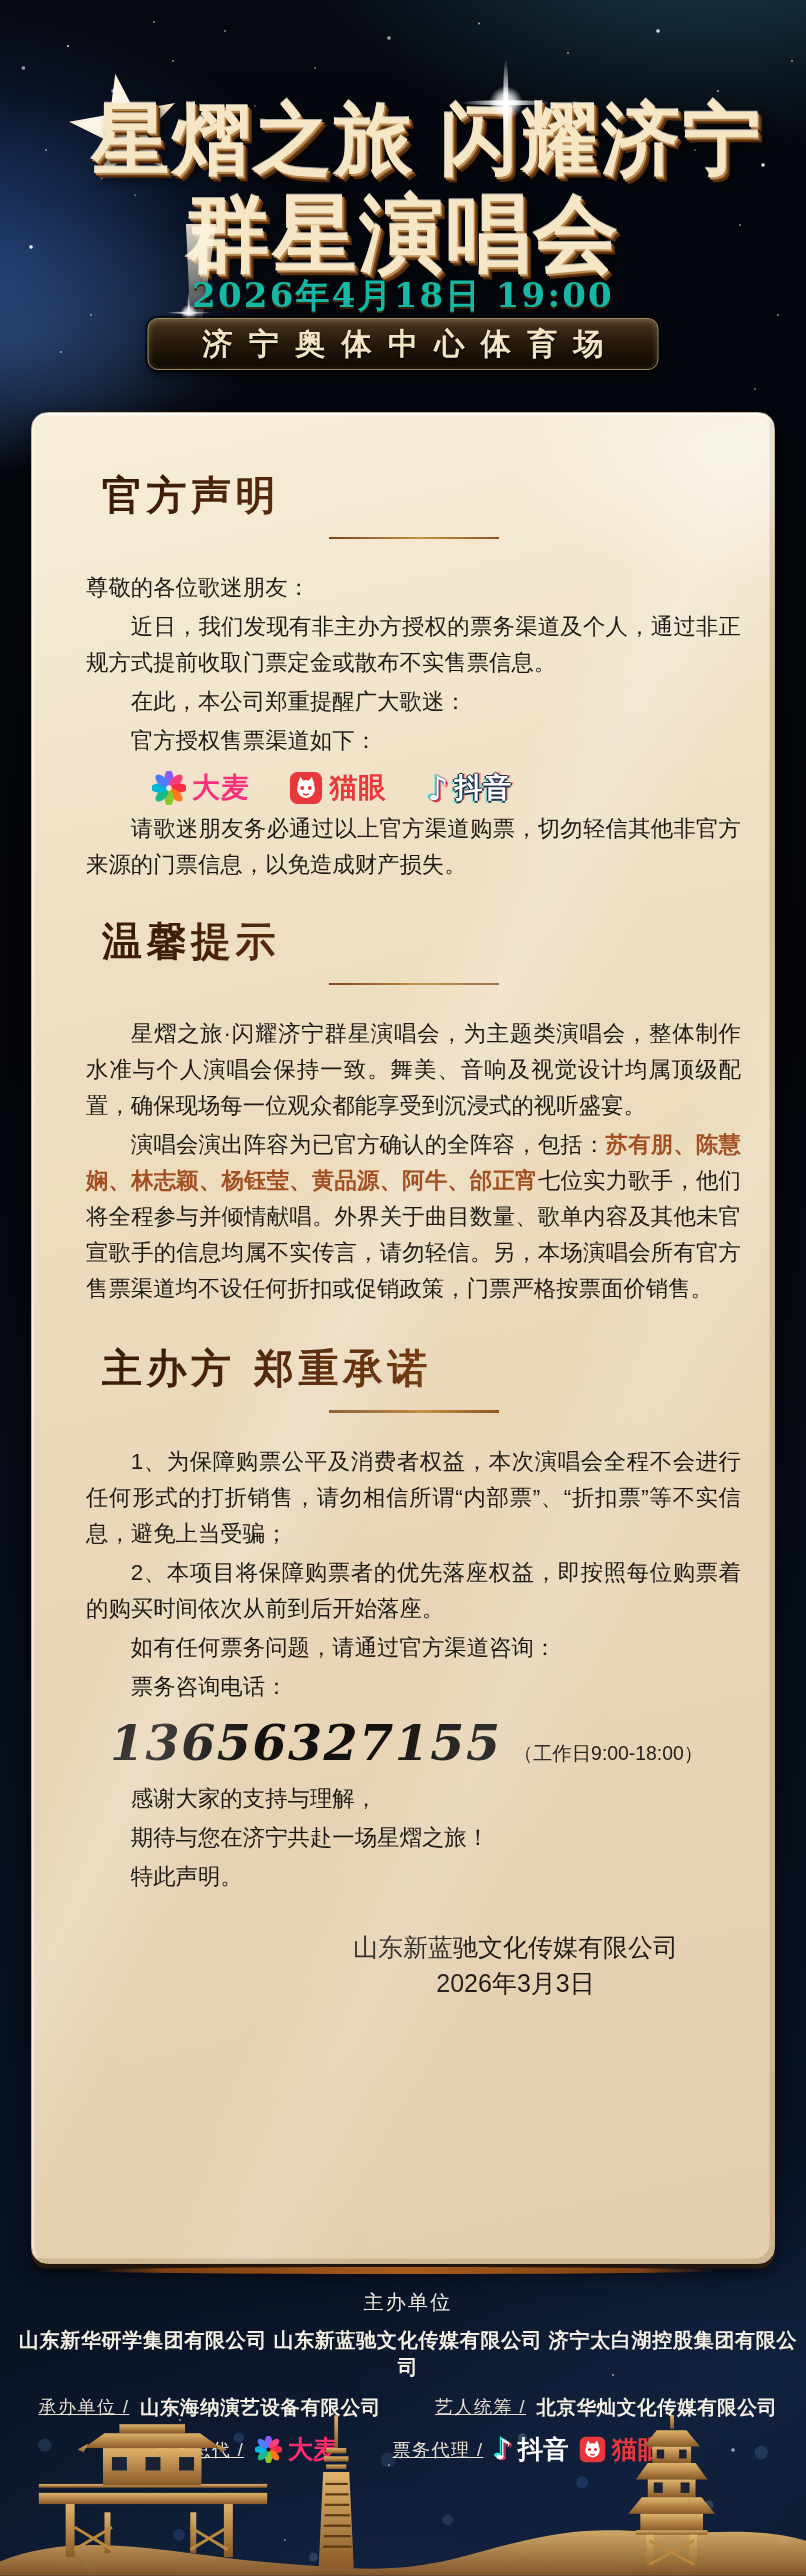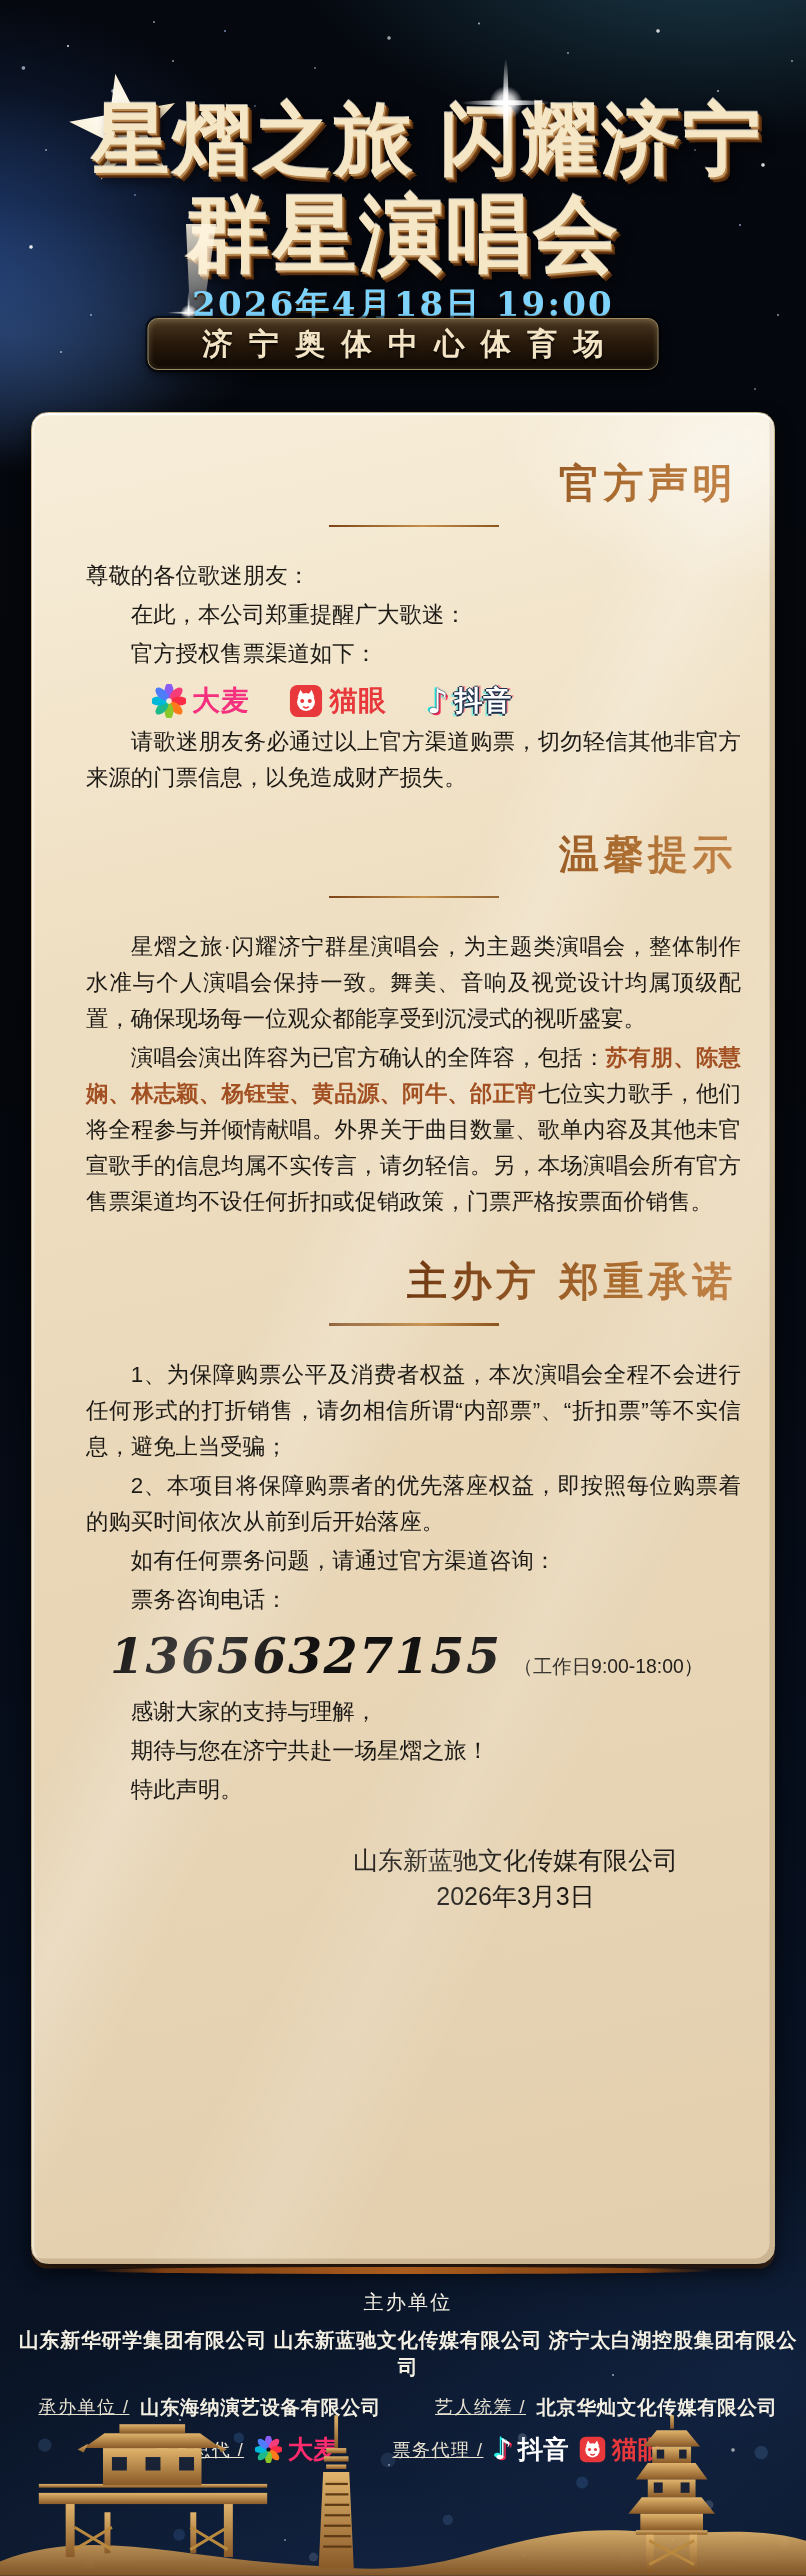--- a/index.html
+++ b/index.html
@@ -61,42 +61,42 @@
     background:linear-gradient(90deg,transparent,#fff 45%,#fff 55%,transparent);border-radius:50%;}
   .sparkle::before{width:100%;height:6%;transform:translate(-50%,-50%);}
   .sparkle::after{width:6%;height:100%;transform:translate(-50%,-50%);
     background:linear-gradient(180deg,transparent,#fff 45%,#fff 55%,transparent);}
   .sparkle .core{position:absolute;left:50%;top:50%;width:38%;height:38%;transform:translate(-50%,-50%);
     background:radial-gradient(circle,#fff 0%,rgba(255,255,255,.75) 35%,transparent 70%);border-radius:50%;}
   .sp1{left:461px;top:58px;width:90px;height:90px;}
   .sp2{left:166px;top:290px;width:45px;height:45px;}
   .hero-date{position:absolute;left:0;right:0;top:273px;text-align:center;
     font-family:"DejaVu Serif", serif;font-weight:700;font-size:34px;letter-spacing:2.2px;
-    color:#7dd3fc;text-shadow:0 1.5px 0 #3a2108,0 3px 6px rgba(0,0,0,.6);margin-top:9px;}
+    color:#14b8a6;text-shadow:0 1.5px 0 #3a2108,0 3px 6px rgba(0,0,0,.6);}
   .venue-pill{position:absolute;left:50%;top:318px;transform:translateX(-50%);
     width:511px;height:52px;box-sizing:border-box;border-radius:10.5px;
     border:1.5px solid #9f8a60;
     background:linear-gradient(180deg,#4a3722 0%,#2a1b0c 45%,#0e0803 100%);
     box-shadow:0 0 0 2.2px rgba(0,0,0,.55), inset 0 1.5px 6px rgba(255,225,170,.28), 0 4.5px 10.5px rgba(0,0,0,.6);
     display:flex;align-items:center;justify-content:center;}
   .venue-pill span{font-size:30px;font-weight:700;color:#f2e4c4;letter-spacing:16.4px;padding-left:16.4px;
     text-shadow:0 1.5px 2.2px rgba(0,0,0,.8);}
   
   .card{position:absolute;left:31px;top:412px;width:744px;height:1852px;box-sizing:border-box;
     border-radius:16.4px;border:0.7px solid #c9b38c;
     background:linear-gradient(168deg,#f7eeda 0%,#efdfc2 28%,#e9d7b8 58%,#e3cfae 100%);
     box-shadow:inset 0 2.2px 0 rgba(255,255,255,.9), inset -4.5px -4.5px 0 rgba(150,118,78,.30),
       inset 2.2px 0 0 rgba(255,255,255,.45), 0 9px 18px rgba(0,0,0,.65), 0 4.5px 0 rgba(125,63,17,.55);
     padding:42px 33px 0 54px;overflow:hidden;}
   .card::before{content:"";position:absolute;inset:0;pointer-events:none;border-radius:16.4px;
     background:
       radial-gradient(314px 194px at 92% 2%, rgba(255,255,255,.5), transparent 70%),
       linear-gradient(115deg, transparent 40%, rgba(255,255,255,.20) 46%, transparent 53%,
         transparent 60%, rgba(255,255,255,.13) 67%, transparent 74%);}
-  .sec-head{position:relative;text-align:right;margin:4px;
+  .sec-head{position:relative;text-align:left;margin:16px;
     font-family:"DejaVu Serif", serif;font-size:40px;line-height:48px;font-weight:700;
     letter-spacing:4.5px;color:#63300f;}
   @supports ((-webkit-background-clip:text) or (background-clip:text)){
     .sec-head{background:linear-gradient(102deg,#3c1c06 8%,#6f3812 48%,#a96a2e 80%,#c4854a 100%);
       -webkit-background-clip:text;background-clip:text;-webkit-text-fill-color:transparent;color:transparent;}
   }
   .sec-rule{width:170px;height:2.2px;margin:18px auto 0;border:0;
     background:linear-gradient(90deg,#7c4416,#c5904a 55%,#8a551f);}
   .p{position:relative;margin:3px 0 0;font-size:22.4px;line-height:36px;color:#1d1a16;
     text-align:justify;text-justify:inter-ideograph;}
@@ -165,20 +165,21 @@
 <div class="venue-pill">
   <span>济宁奥体中心体育场</span>
 </div>
 
 <div class="card">
 
   <h2 class="sec-head">官方声明</h2>
   <div class="sec-rule"></div>
 
   <p class="p mt-first">尊敬的各位歌迷朋友：</p>
+  <p class="p indent">近日，我们发现有非主办方授权的票务渠道及个人，通过非正规方式提前收取门票定金或散布不实售票信息。</p>
   <p class="p indent">在此，本公司郑重提醒广大歌迷：</p>
   <p class="p indent">官方授权售票渠道如下：</p>
 
   <div class="channels">
     <div class="brand">
       <svg width="34" height="34" viewBox="-16 -16 32 32">
         <g>
           <ellipse cx="0" cy="-9.5" rx="4.2" ry="7.5" fill="#8a5cf6"></ellipse>
           <ellipse cx="0" cy="-9.5" rx="4.2" ry="7.5" fill="#f53d7a" transform="rotate(45)"></ellipse>
           <ellipse cx="0" cy="-9.5" rx="4.2" ry="7.5" fill="#fa2c46" transform="rotate(90)"></ellipse>

